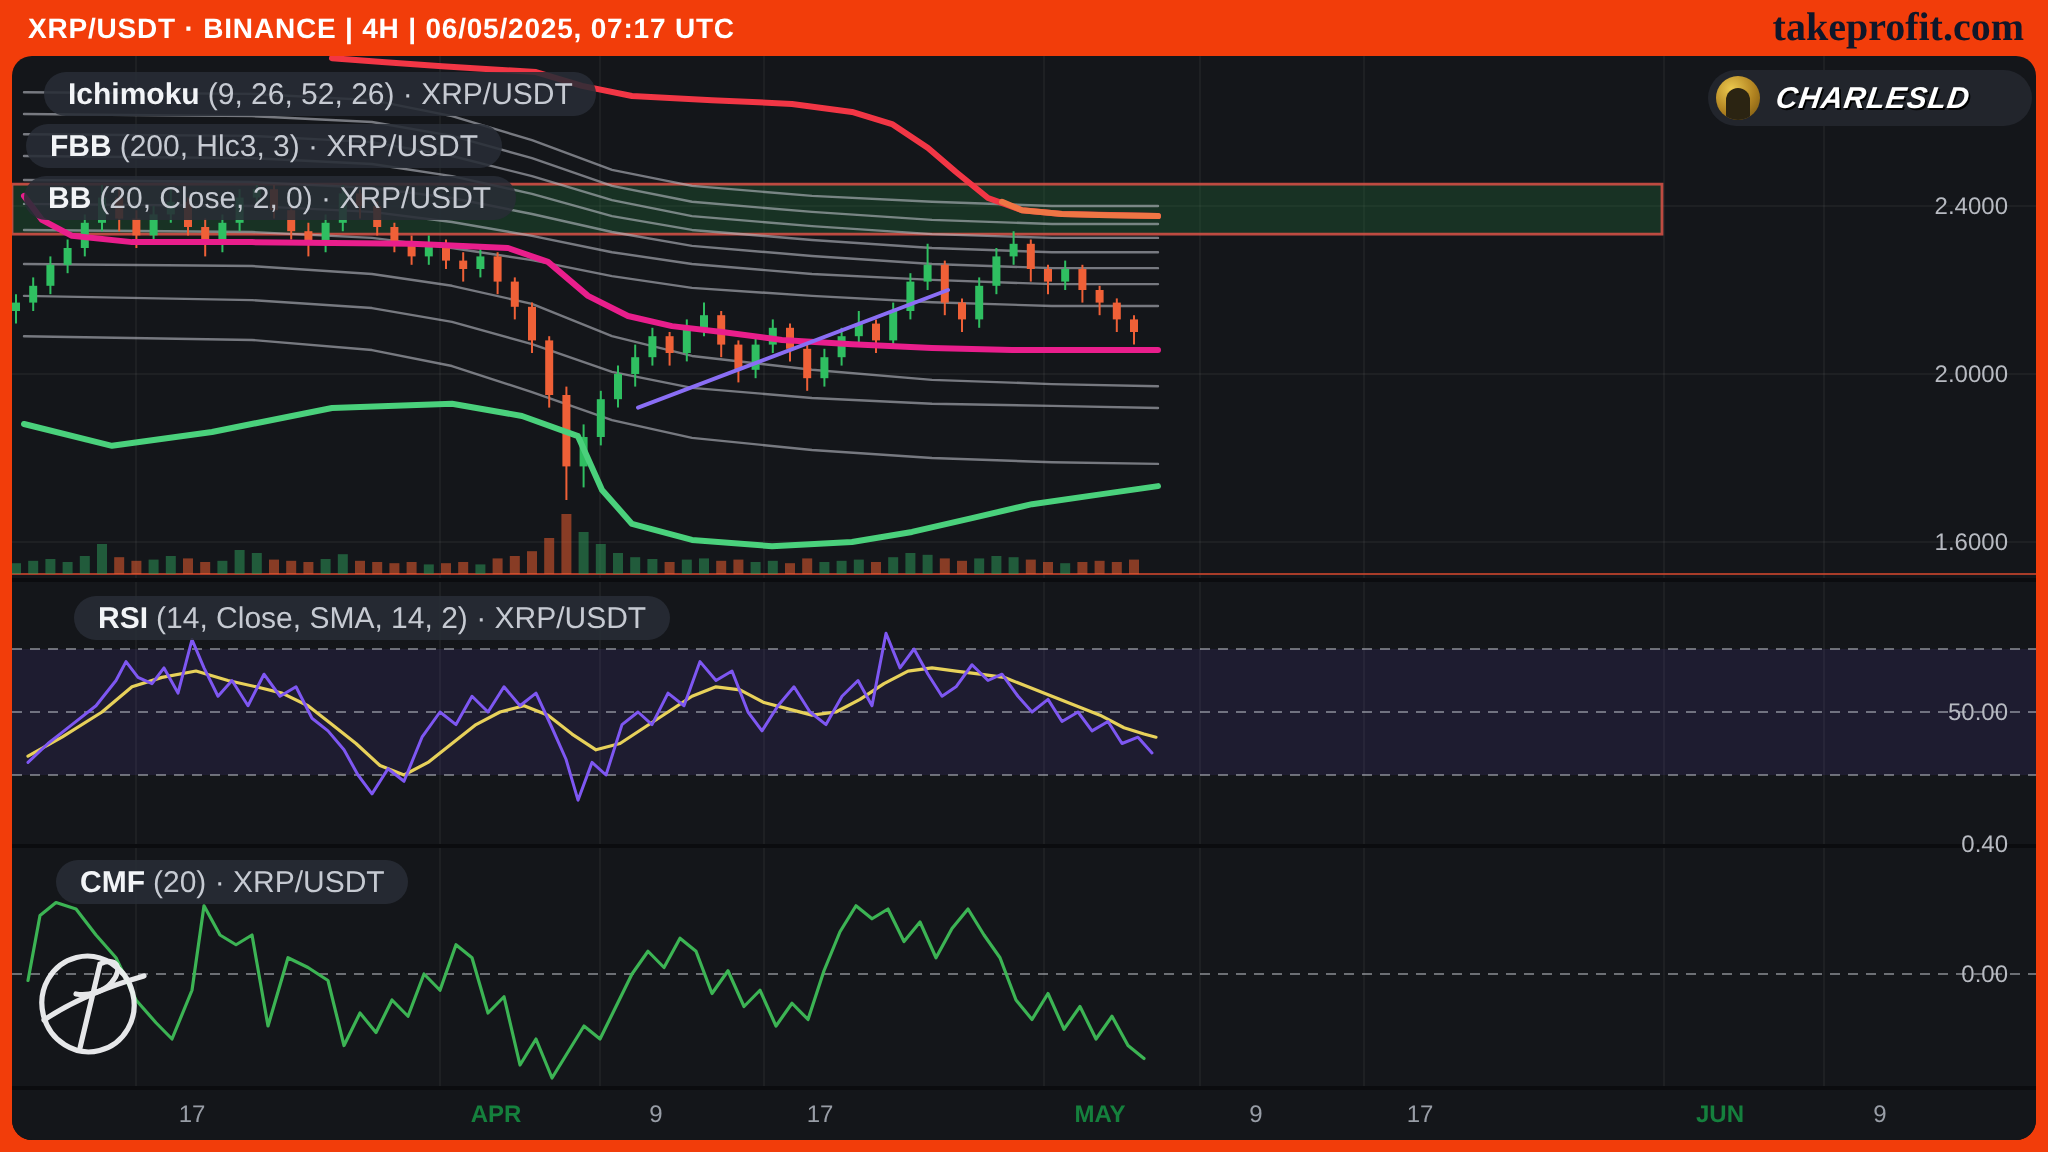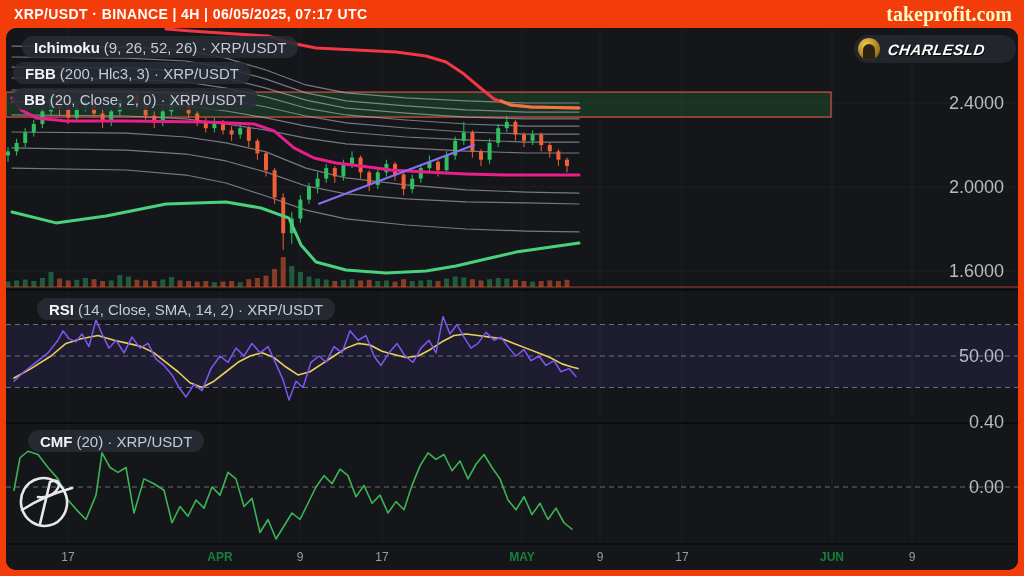--- a/index.html
+++ b/index.html
@@ -4,35 +4,35 @@
 <style>
   html,body{margin:0;padding:0;}
   body{
     width:1024px;height:576px;position:relative;overflow:hidden;
     background:#f23d0a;font-family:"Liberation Sans",sans-serif;
     -webkit-font-smoothing:antialiased;
   }
   .topbar{position:absolute;top:0;left:0;right:0;height:28px;display:flex;
     justify-content:space-between;align-items:center;padding:0 12px 0 14px;box-sizing:border-box;}
   .topbar .title{color:#fff;font-weight:bold;font-size:14px;letter-spacing:.4px;}
-  .topbar .brand{color:#fef9c3;font-family:"Liberation Serif",serif;font-weight:bold;font-size:20px;}
+  .topbar .brand{color:#0f172a;font-family:"Liberation Serif",serif;font-weight:bold;font-size:20px;}
   .chart{position:absolute;top:28px;left:6px;right:6px;bottom:6px;background:#14161a;
     border-radius:10px;overflow:hidden;}
   .panel-svg{position:absolute;left:0;display:block;}
   #price-svg{top:0;}
   #rsi-svg{top:263px;}
   #cmf-svg{top:396px;}
   .sep{position:absolute;left:0;right:0;height:2px;background:#0b0c0f;}
   .pill{position:absolute;height:22px;background:rgba(40,44,54,.88);border-radius:11px;
     display:flex;align-items:center;padding:0 12px;font-size:15px;color:#c6cad2;white-space:nowrap;z-index:5;}
   .pill .nm{color:#f2f4f7;font-weight:bold;margin-right:4px;}
-  .axis-label{position:absolute;right:14px;color:#b7bac1;font-size:18px;z-index:4;
+  .axis-label{position:absolute;right:14px;color:#b7bac1;font-size:12px;z-index:4;
     text-align:right;line-height:16px;}
   .time-axis{position:absolute;left:0;right:0;top:517px;height:25px;background:#14161a;z-index:3;}
-  .time-label{position:absolute;transform:translateX(-50%);top:5px;color:#989da6;font-size:12px;}
+  .time-label{position:absolute;transform:translateX(-50%);top:5px;color:#989da6;font-size:12px;margin-left:28px;}
   .time-label.month{color:#15803d;font-weight:bold;}
   .logo-pill{position:absolute;top:7px;left:848px;width:162px;height:28px;background:#22252c;
     border-radius:14px;display:flex;align-items:center;padding-left:4px;box-sizing:border-box;z-index:6;}
   .logo-badge{width:22px;height:22px;border-radius:50%;flex:0 0 22px;
     background:radial-gradient(circle at 35% 30%,#ecc94f,#b08220 55%,#6e4f10);position:relative;overflow:hidden;}
   .logo-badge::after{content:"";position:absolute;left:5px;top:6px;width:12px;height:16px;
     background:#2b2412;border-radius:6px 6px 2px 2px;}
   .logo-text{color:#fff;font-style:italic;font-weight:900;font-size:15px;letter-spacing:.5px;
     transform:skewX(-8deg);margin-left:8px;text-shadow:1px 1px 0 #000;}
   .watermark{position:absolute;left:4px;top:430px;z-index:4;opacity:.95;}

